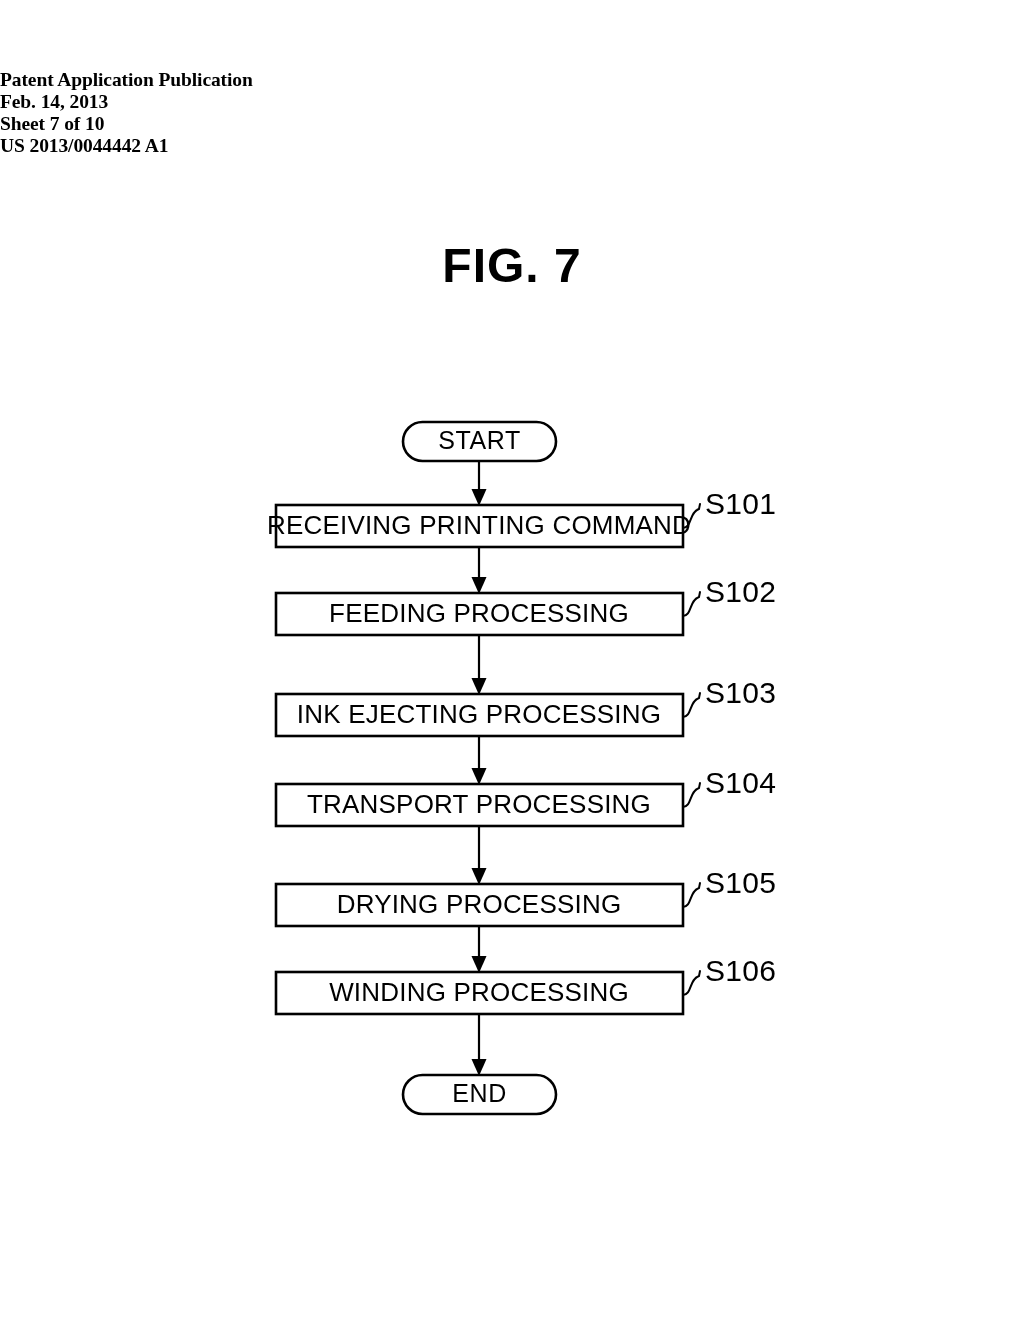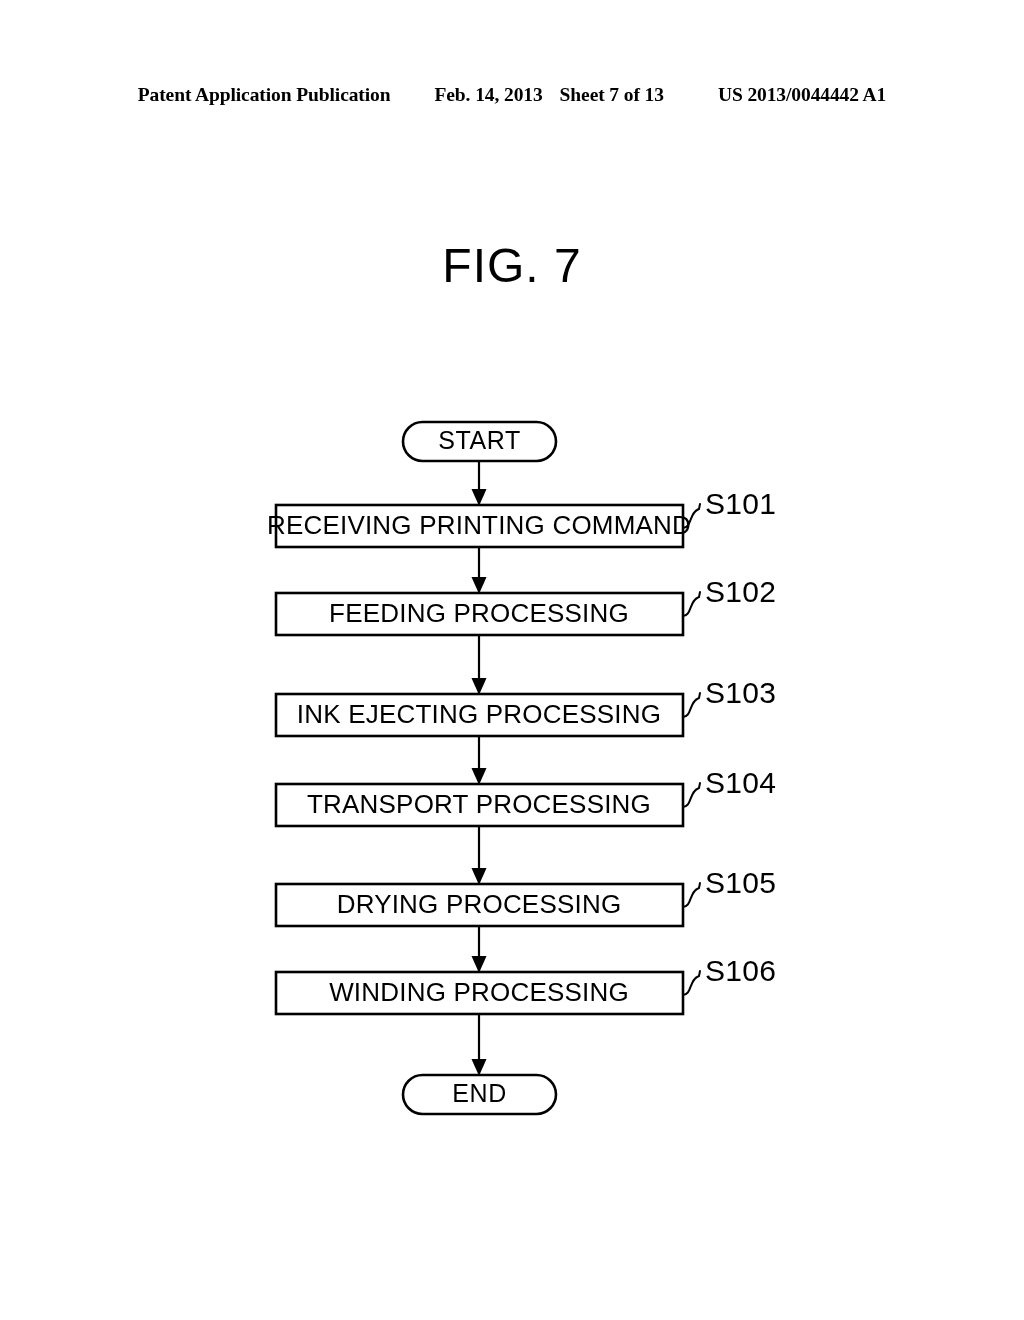--- a/index.html
+++ b/index.html
@@ -13,47 +13,48 @@
     height: 1320px;
     position: relative;
     font-family: "Liberation Sans", sans-serif;
     color: #000000;
     overflow: hidden;
   }
 
   
   .page-header {
     position: absolute;
-    top: 84px;
+    top: 100px;
     left: 0;
     width: 1024px;
     height: 26px;
     display: flex;
     justify-content: center;
     align-items: baseline;
     font-family: "Liberation Serif", serif;
     font-weight: bold;
     font-size: 19.5px;
     letter-spacing: -0.1px;
     white-space: nowrap;
+    flex-direction: column;
   }
   .hdr-pub      { margin-right: 44px; }
   .hdr-date     { margin-right: 17px; }
   .hdr-sheet    { margin-right: 54px; }
   .hdr-patentno { }
 
   
   .fig-title {
     position: absolute;
     top: 238px;
     left: 0;
     width: 1024px;
     text-align: center;
     font-size: 48px;
-    font-weight: 400;
+    font-weight: 700;
     letter-spacing: 1px;
   }
 
   
   .flow-stage {
     position: absolute;
     top: 0;
     left: 0;
     width: 1024px;
     height: 1320px;
@@ -114,21 +115,21 @@
     dominant-baseline: middle;
     letter-spacing: 0.3px;
   }
 </style>
 </head>
 <body>
 
 <div class="page-header">
   <span class="hdr-pub">Patent Application Publication</span>
   <span class="hdr-date">Feb. 14, 2013</span>
-  <span class="hdr-sheet">Sheet 7 of 13</span>
+  <span class="hdr-sheet">Sheet 7 of 10</span>
   <span class="hdr-patentno">US 2013/0044442 A1</span>
 </div>
 
 <div class="fig-title">FIG. 7</div>
 
 <div class="flow-stage">
   <svg class="flow-svg" viewBox="0 0 1024 1320" xmlns="http://www.w3.org/2000/svg">
 
     <g id="connector-layer">
         <g>

